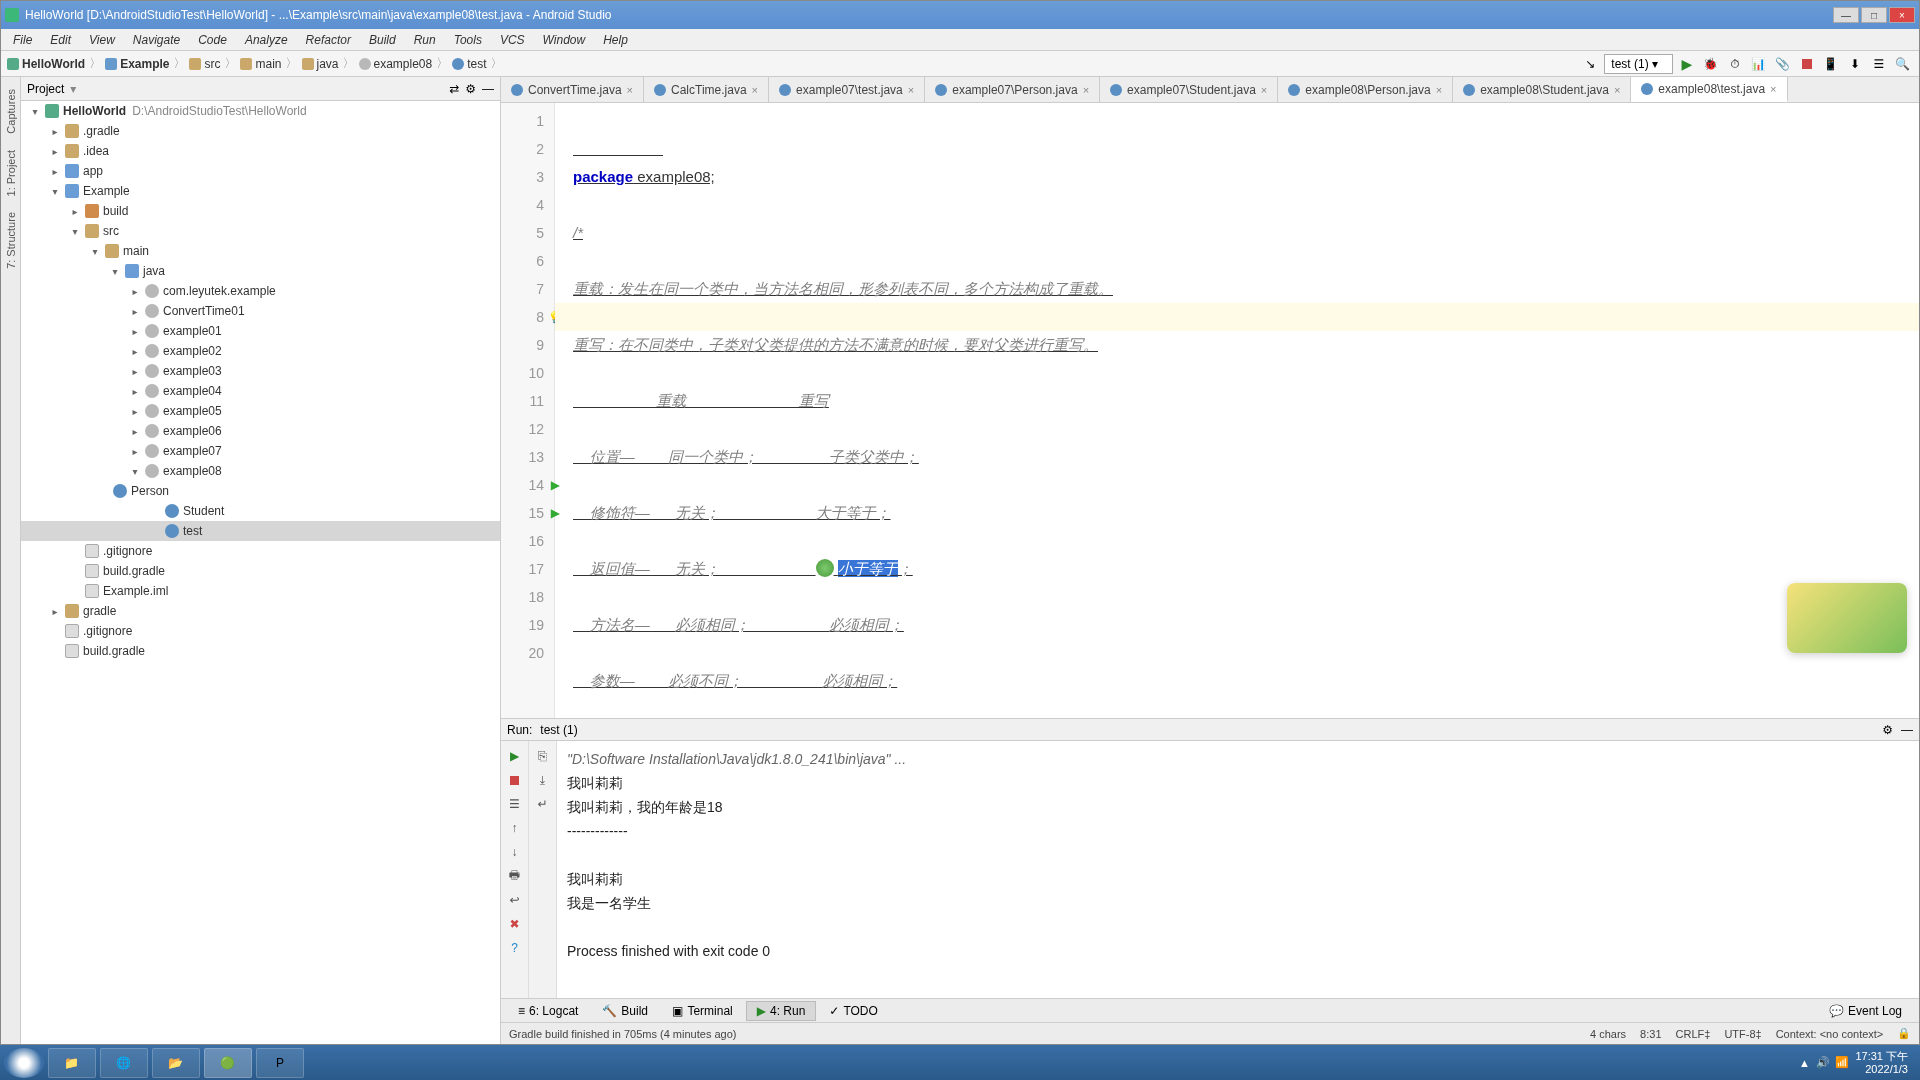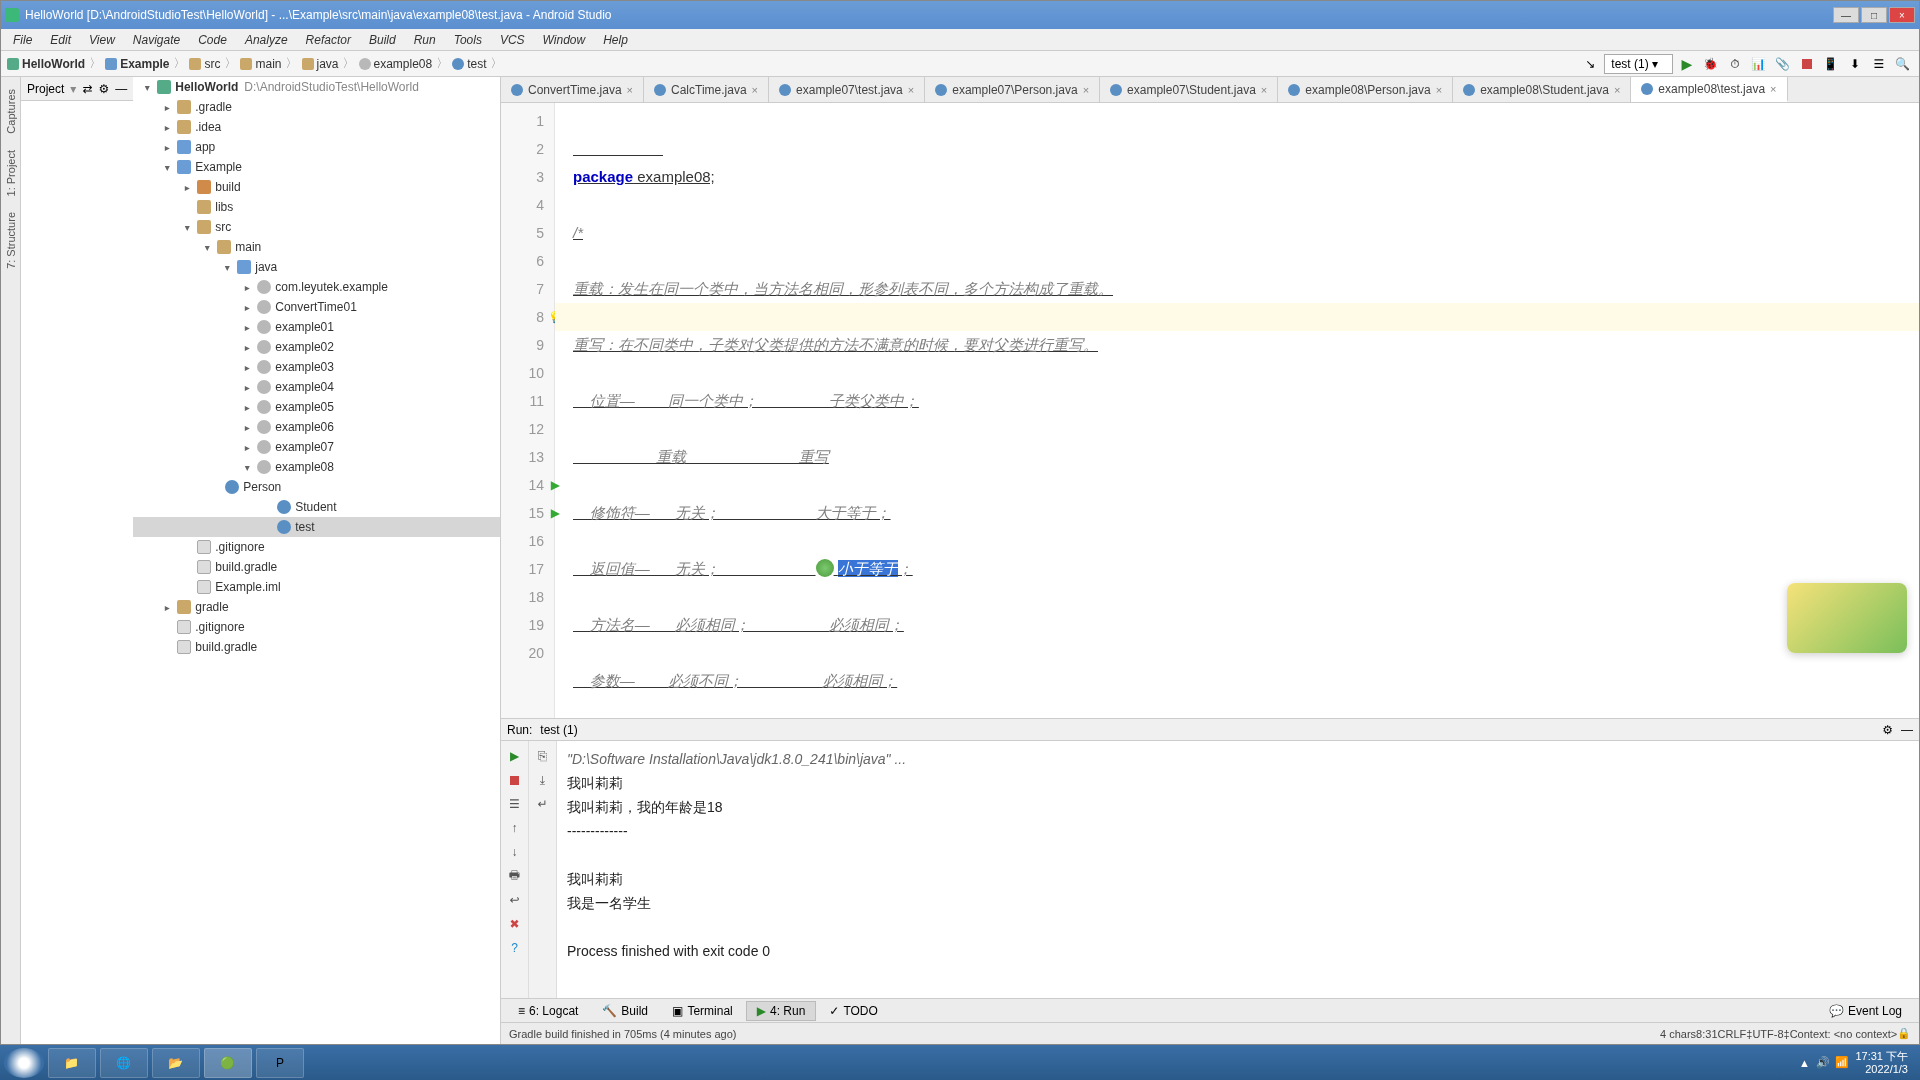--- a/index.html
+++ b/index.html
@@ -25,21 +25,21 @@
 .bc-icon.cls { background: #5a8fc4; border-radius: 50%; }
 .toolbar .spacer { flex: 1; }
 .run-config { display: flex; align-items: center; gap: 4px; }
 .config-select { border: 1px solid #aaa; padding: 2px 14px 2px 6px; background: #fff; position: relative; }
 .tb-btn { width: 20px; height: 20px; display: flex; align-items: center; justify-content: center; cursor: pointer; }
 .play { color: #2a8a2a; font-size: 14px; }
 .stop-sq { width: 10px; height: 10px; background: #c44; }
 .body-row { flex: 1; display: flex; min-height: 0; }
 .left-edge { width: 20px; background: #ececec; border-right: 1px solid #ccc; display: flex; flex-direction: column; align-items: center; padding-top: 8px; gap: 8px; }
 .edge-tab { writing-mode: vertical-rl; transform: rotate(180deg); padding: 4px 2px; font-size: 11px; color: #555; cursor: pointer; }
-.project-panel { width: 480px; background: #fff; border-right: 1px solid #ccc; display: flex; flex-direction: row; justify-content: center; }
+.project-panel { width: 480px; background: #fff; border-right: 1px solid #ccc; display: flex; flex-direction: column; justify-content: center; }
 .panel-header { height: 24px; background: #f0f0f0; border-bottom: 1px solid #ccc; display: flex; align-items: center; padding: 0 6px; gap: 6px; }
 .panel-header .gear { margin-left: auto; }
 .tree { flex: 1; overflow: auto; font-size: 12px; color: #333; }
 .tree-row { display: flex; align-items: center; height: 20px; padding-right: 6px; cursor: pointer; white-space: nowrap; }
 .tree-row.selected { background: #d6d6d6; }
 .tw { width: 20px; display: flex; justify-content: center; color: #666; font-size: 10px; }
 .ticon { width: 14px; height: 14px; margin-right: 4px; border-radius: 2px; }
 .ticon.proj { background: #5a8; }
 .ticon.folder { background: #c9a86a; }
 .ticon.folder-blue { background: #6a9cd6; }
@@ -72,21 +72,21 @@
 .run-side { width: 28px; background: #f2f2f2; border-right: 1px solid #ddd; display: flex; flex-direction: column; align-items: center; gap: 6px; padding-top: 6px; }
 .rs-btn { width: 18px; height: 18px; display: flex; align-items: center; justify-content: center; font-size: 12px; color: #555; }
 .rs-btn.play { color: #2a8a2a; }
 .rs-btn.stop .sq { width: 9px; height: 9px; background: #c44; }
 .console { flex: 1; font-family: "Consolas",monospace; font-size: 14px; line-height: 24px; padding: 6px 10px; color: #222; white-space: pre; overflow: auto; }
 .console .path { font-style: italic; color: #666; }
 .bottom-tabs { height: 24px; background: #ececec; border-top: 1px solid #ccc; display: flex; align-items: center; padding: 0 6px; gap: 2px; font-size: 12px; }
 .btab { padding: 2px 10px; border: 1px solid transparent; cursor: pointer; display: flex; align-items: center; gap: 4px; }
 .btab.active { background: #d8d8d8; border-color: #bbb; }
 .bottom-tabs .spacer { flex: 1; }
-.status-bar { height: 22px; background: #ececec; border-top: 1px solid #ccc; display: flex; align-items: center; padding: 0 8px; font-size: 11px; color: #444; }
+.status-bar { height: 22px; background: #ececec; border-top: 1px solid #ccc; display: flex; align-items: center; padding: 0 8px; font-size: 11px; color: #444; gap: 14px; }
 .status-bar .spacer { flex: 1; }
 .taskbar { height: 35px; background: linear-gradient(#3a6ea5,#2a5a8a); display: flex; align-items: center; padding: 0 4px; gap: 4px; }
 .start { width: 40px; height: 30px; background: radial-gradient(circle,#fff 20%,#3a6ea5 70%); border-radius: 50%; }
 .task-item { width: 48px; height: 30px; background: rgba(255,255,255,.1); border: 1px solid rgba(255,255,255,.2); border-radius: 2px; display: flex; align-items: center; justify-content: center; }
 .task-item.active { background: rgba(255,255,255,.25); }
 .taskbar .spacer { flex: 1; }
 .tray { display: flex; align-items: center; gap: 6px; color: #fff; font-size: 11px; padding-right: 8px; }
 .tray .clock { text-align: right; line-height: 13px; }
 </style>
 </head>
@@ -217,25 +217,20 @@
           </div>
         <div class="tree-row" style="padding-left:24px">
             <span class="tw">▾</span>
             <span class="ticon folder-blue"></span>
             <span>Example</span>
           </div>
         <div class="tree-row" style="padding-left:44px">
             <span class="tw">▸</span>
             <span class="ticon folder" style="background:#d08a4a"></span>
             <span>build</span>
-          </div>
-        <div class="tree-row" style="padding-left:44px">
-            <span class="tw"></span>
-            <span class="ticon folder"></span>
-            <span>libs</span>
           </div>
         <div class="tree-row" style="padding-left:44px">
             <span class="tw">▾</span>
             <span class="ticon folder"></span>
             <span>src</span>
           </div>
         <div class="tree-row" style="padding-left:64px">
             <span class="tw">▾</span>
             <span class="ticon folder"></span>
             <span>main</span>
@@ -408,22 +403,22 @@
             <div class="ln">18</div>
             <div class="ln">19</div>
             <div class="ln">20</div>
         </div>
         <div class="code">
           <div class="hl-line" style="top:200px"></div>
 <div class="cl"><span class="kw">package</span><span> example08;</span></div>
 <div class="cl comment">/*</div>
 <div class="cl comment">重载：发生在同一个类中，当方法名相同，形参列表不同，多个方法构成了重载。</div>
 <div class="cl comment">重写：在不同类中，子类对父类提供的方法不满意的时候，要对父类进行重写。</div>
+<div class="cl comment">                    重载                           重写</div>
 <div class="cl comment">    位置—        同一个类中；                 子类父类中；</div>
-<div class="cl comment">                    重载                           重写</div>
 <div class="cl comment">    修饰符—      无关；                       大于等于；</div>
 <div class="cl comment"><span>    返回值—      无关；                       </span><span class="green-dot"></span> <span class="sel">小于等于</span><span>；</span></div>
 <div class="cl comment">    方法名—      必须相同；                   必须相同；</div>
 <div class="cl comment">    参数—        必须不同；                   必须相同；</div>
 <div class="cl comment">    方法体—      不同；                       不同；</div>
 
 
 
 
 

